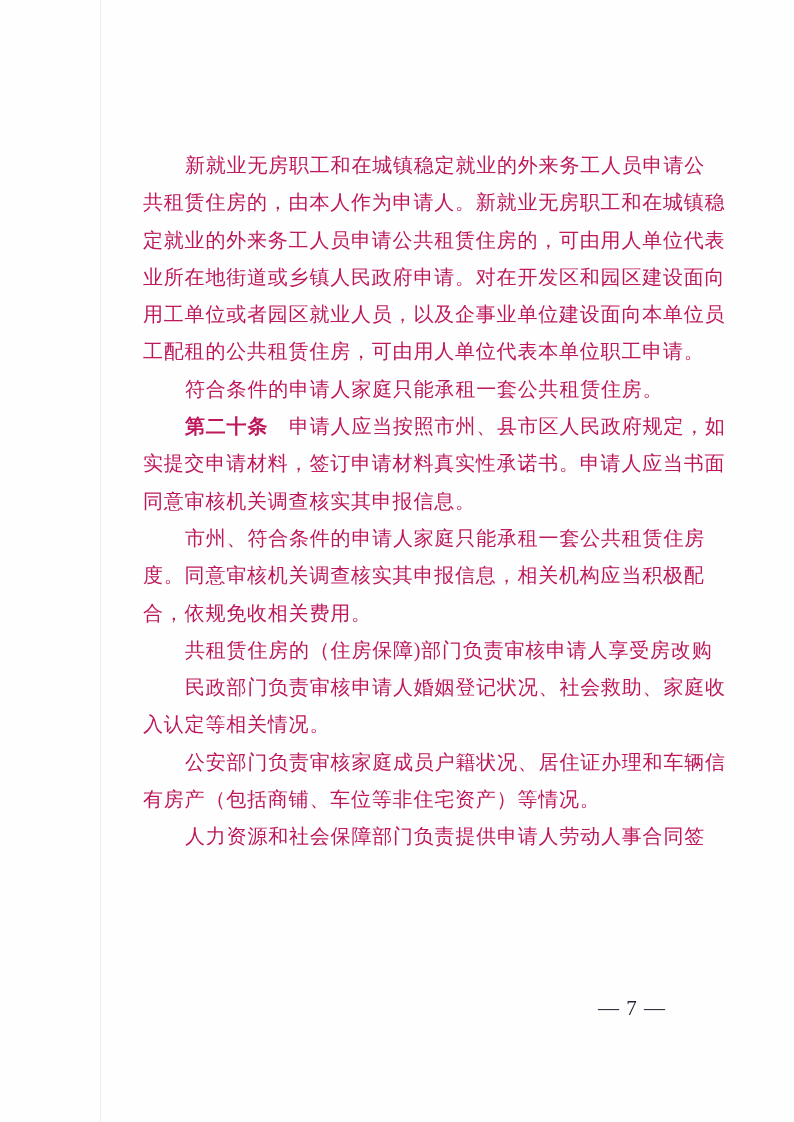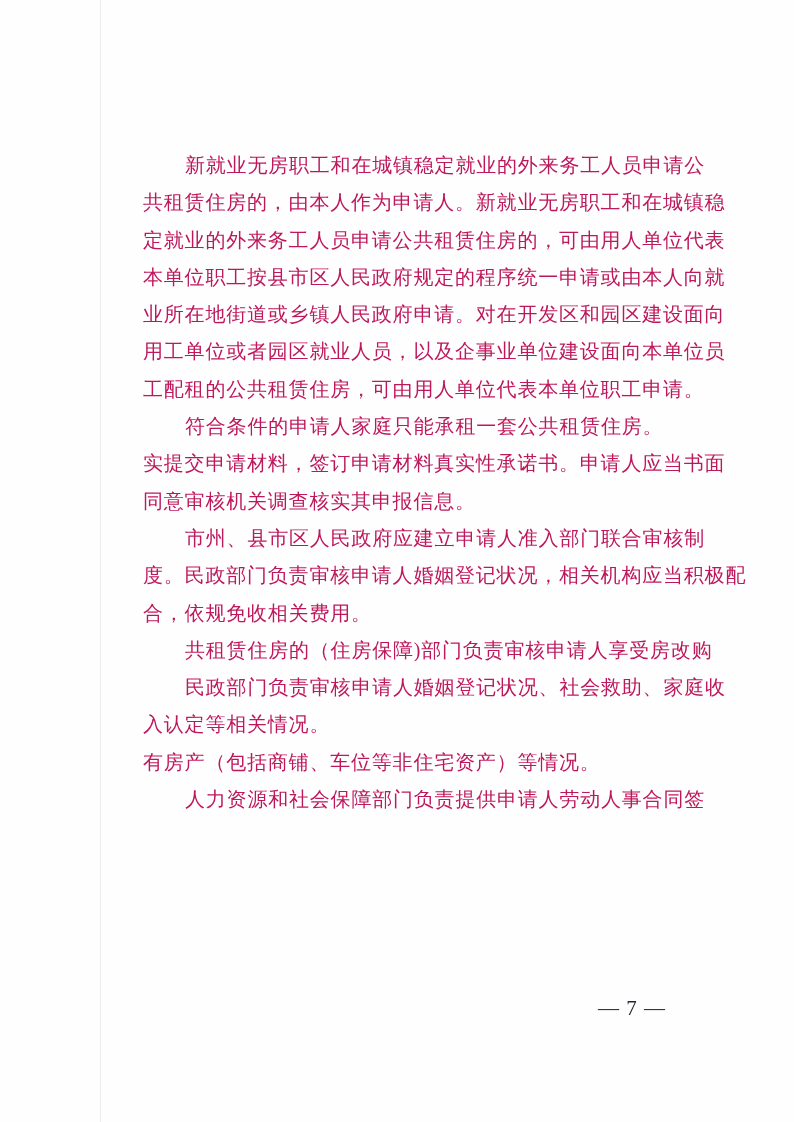--- a/index.html
+++ b/index.html
@@ -63,30 +63,31 @@
 </style>
 </head>
 <body>
 
 <div class="page">
   <div class="scan-line"></div>
   <div class="text-block" id="text-block">
       <div class="line first-line"><span>新就业无房职工和在城镇稳定就业的外来务工人员申请公</span></div>
       <div class="line"><span>共租赁住房的，由本人作为申请人。新就业无房职工和在城镇稳</span></div>
       <div class="line"><span>定就业的外来务工人员申请公共租赁住房的，可由用人单位代表</span></div>
-      <div class="line"><span>本单位职工按县市区人民政府规定的程序统一申请或由本人向就</span></div>
       <div class="line"><span>业所在地街道或乡镇人民政府申请。对在开发区和园区建设面向</span></div>
       <div class="line"><span>用工单位或者园区就业人员，以及企事业单位建设面向本单位员</span></div>
       <div class="line"><span>工配租的公共租赁住房，可由用人单位代表本单位职工申请。</span></div>
       <div class="line first-line"><span>符合条件的申请人家庭只能承租一套公共租赁住房。</span></div>
+      <div class="line first-line"><span class="bold">第二十条</span><span>　申请人应当按照市州、县市区人民政府规定，如</span></div>
       <div class="line"><span>实提交申请材料，签订申请材料真实性承诺书。申请人应当书面</span></div>
       <div class="line"><span>同意审核机关调查核实其申报信息。</span></div>
-      <div class="line first-line"><span>市州、县市区人民政府应建立申请人准入部门联合审核制</span></div>
-      <div class="line"><span>度。民政部门负责审核申请人婚姻登记状况，相关机构应当积极配</span></div>
+      <div class="line first-line"><span>市州、符合条件的申请人家庭只能承租一套公共租赁住房</span></div>
+      <div class="line"><span>度。同意审核机关调查核实其申报信息，相关机构应当积极配</span></div>
       <div class="line"><span>合，依规免收相关费用。</span></div>
       <div class="line first-line"><span>共租赁住房的（住房保障)部门负责审核申请人享受房改购</span></div>
       <div class="line first-line"><span>民政部门负责审核申请人婚姻登记状况、社会救助、家庭收</span></div>
       <div class="line"><span>入认定等相关情况。</span></div>
+      <div class="line first-line"><span>公安部门负责审核家庭成员户籍状况、居住证办理和车辆信</span></div>
       <div class="line"><span>有房产（包括商铺、车位等非住宅资产）等情况。</span></div>
       <div class="line first-line"><span>人力资源和社会保障部门负责提供申请人劳动人事合同签</span></div>
     </div>
   <div class="page-number">— 7 —</div>
 </div>
 
 </body></html>

